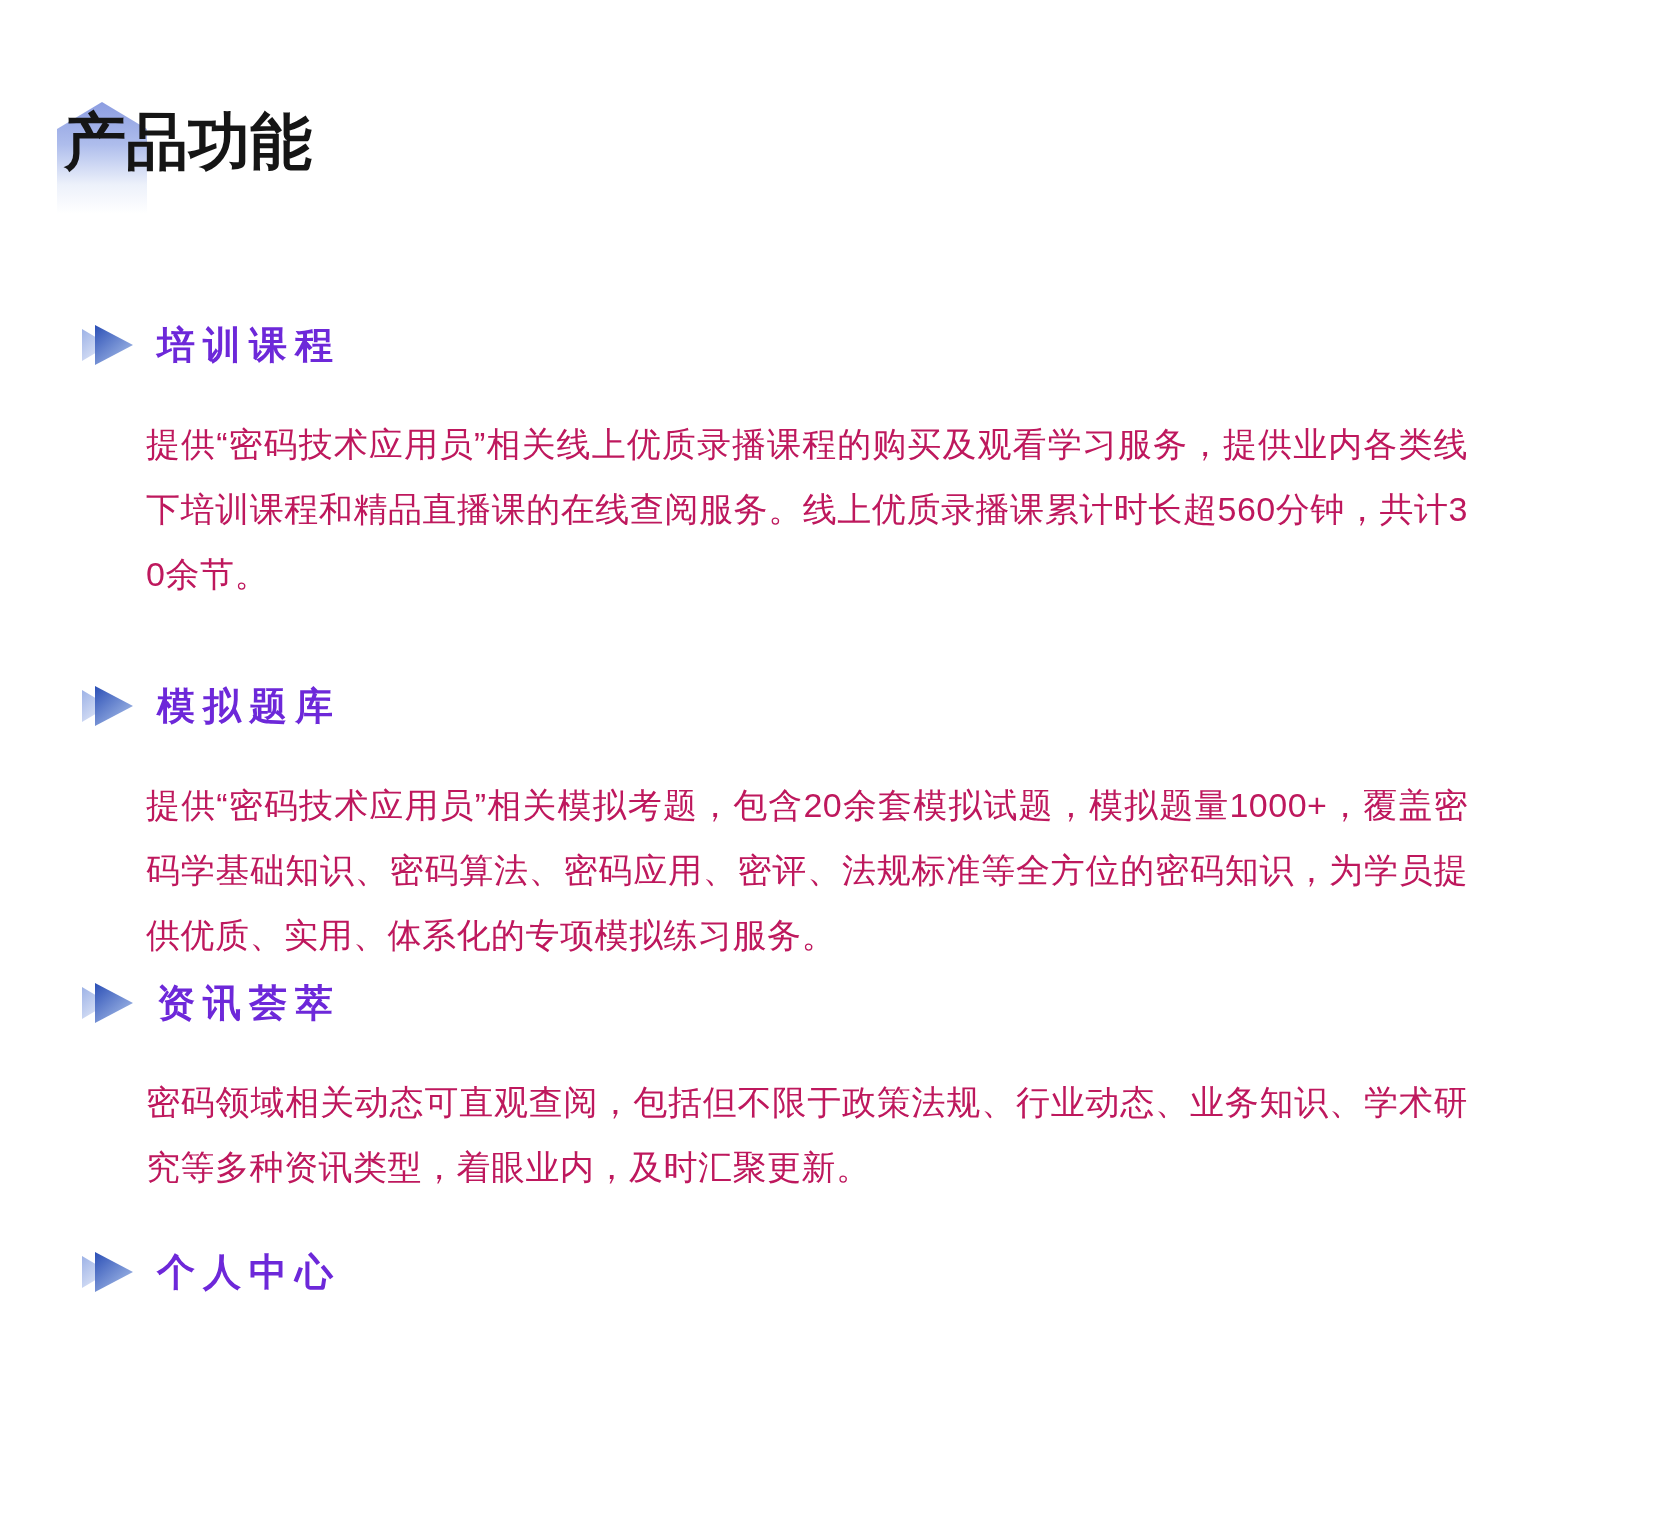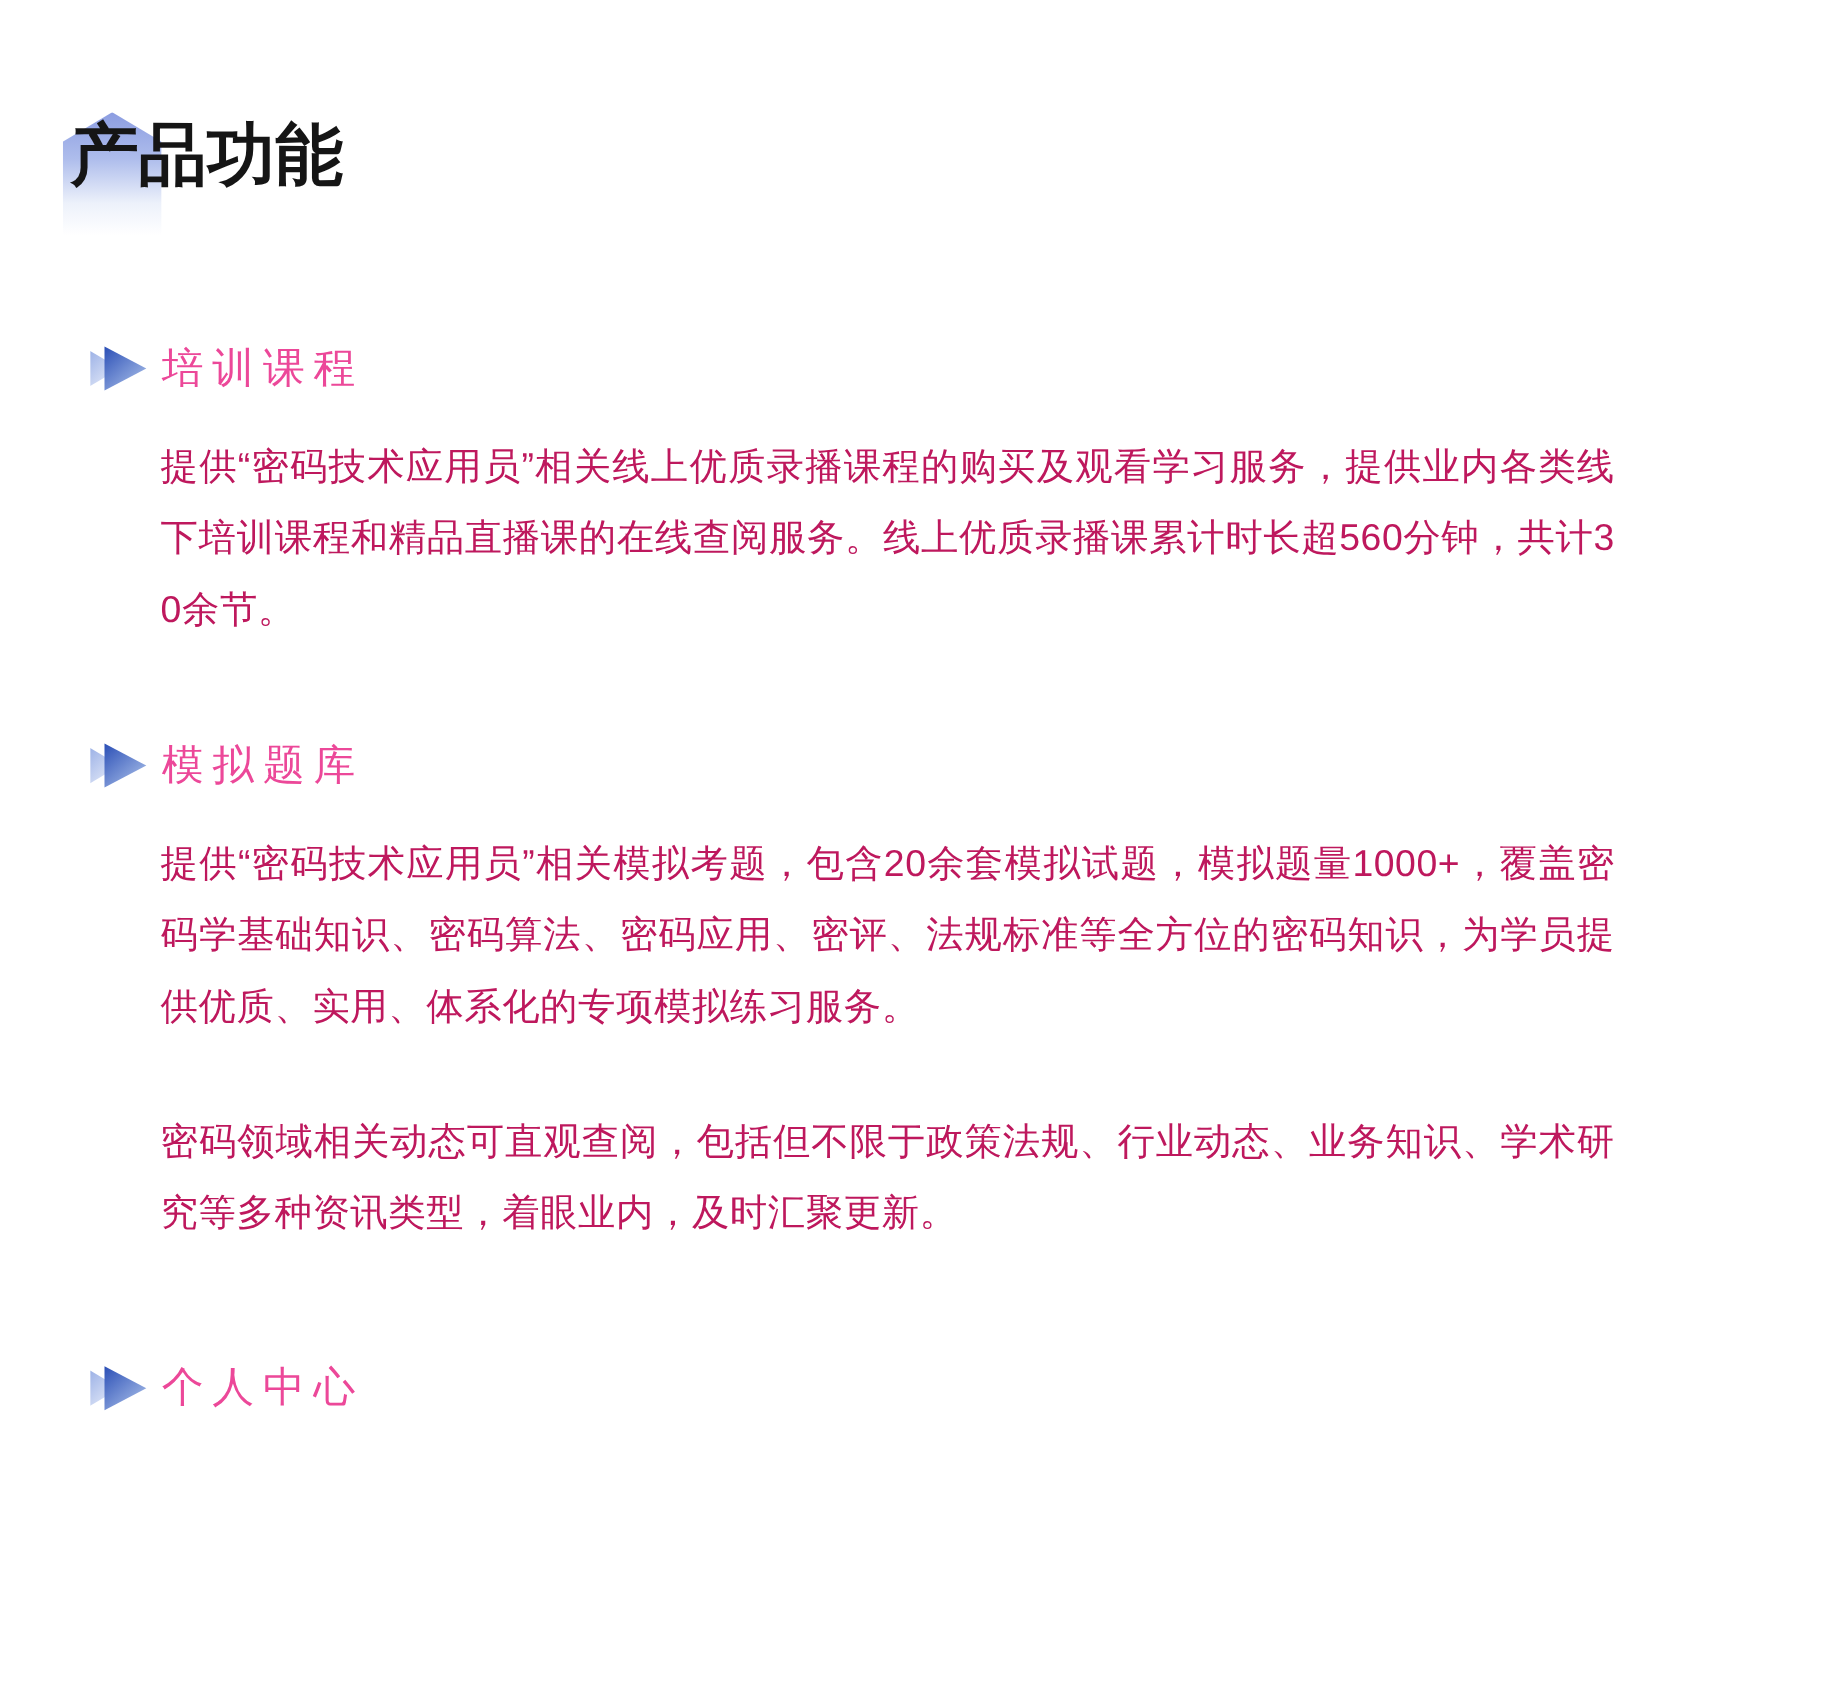--- a/index.html
+++ b/index.html
@@ -32,23 +32,23 @@
   .feature { position: absolute; left: 82px; width: 1388px; }
   .f1 { top: 313px; }
   .f2 { top: 674px; }
   .f3 { top: 971px; }
   .f4 { top: 1240px; }
 
   .feature-heading { display: flex; align-items: center; gap: 13px; }
   .chevron-icon { width: 52px; height: 42px; flex: 0 0 auto; }
   .chevron-icon svg { display: block; }
   .feature-heading h2 {
-    margin: 0;
-    font-size: 38px; font-weight: 400; line-height: 44px;
-    color: #ec4899; letter-spacing: 8px;
+    margin: 10px;
+    font-size: 38px; font-weight: 700; line-height: 44px;
+    color: #6d28d9; letter-spacing: 8px;
     white-space: nowrap;
   }
   .feature p {
     margin: 35px 0 0 64px;
     width: 1322px;
     font-size: 34px; line-height: 65px;
     color: #be185d;
     text-align: justify;
     letter-spacing: 0.5px;
     word-break: break-all;
@@ -95,20 +95,29 @@
           <polygon points="0,5 27,21 0,37" fill="url(#chevBack)"></polygon>
           <polygon points="13,1 51,21 13,41" fill="url(#chevFront)"></polygon>
         </svg>
       </span>
       <h2>模拟题库</h2>
     </div>
     <p>提供“密码技术应用员”相关模拟考题，包含20余套模拟试题，模拟题量1000+，覆盖密码学基础知识、密码算法、密码应用、密评、法规标准等全方位的密码知识，为学员提供优质、实用、体系化的专项模拟练习服务。</p>
   </section>
 
   <section class="feature f3">
+    <div class="feature-heading">
+      <span class="chevron-icon">
+        <svg viewBox="0 0 52 42" width="52" height="42">
+          <polygon points="0,5 27,21 0,37" fill="url(#chevBack)"></polygon>
+          <polygon points="13,1 51,21 13,41" fill="url(#chevFront)"></polygon>
+        </svg>
+      </span>
+      <h2>资讯荟萃</h2>
+    </div>
     <p>密码领域相关动态可直观查阅，包括但不限于政策法规、行业动态、业务知识、学术研究等多种资讯类型，着眼业内，及时汇聚更新。</p>
   </section>
 
   <section class="feature f4">
     <div class="feature-heading">
       <span class="chevron-icon">
         <svg viewBox="0 0 52 42" width="52" height="42">
           <polygon points="0,5 27,21 0,37" fill="url(#chevBack)"></polygon>
           <polygon points="13,1 51,21 13,41" fill="url(#chevFront)"></polygon>
         </svg>

